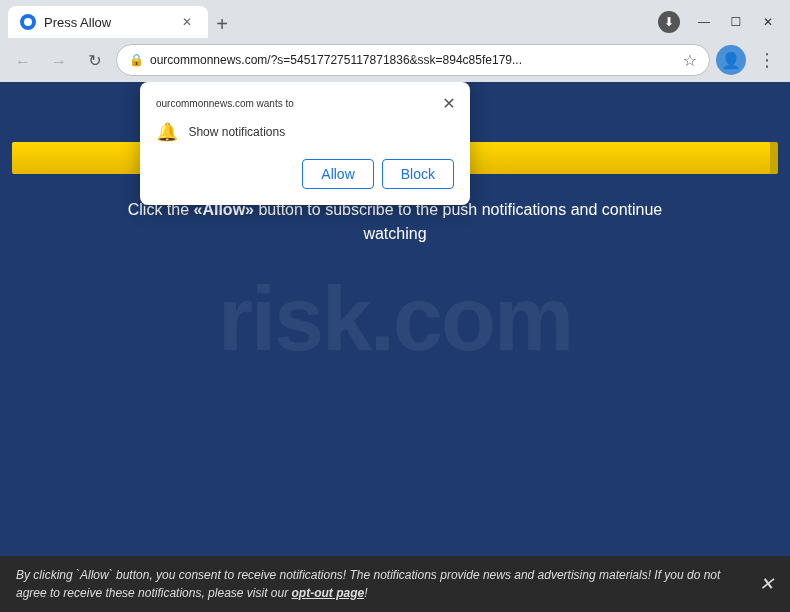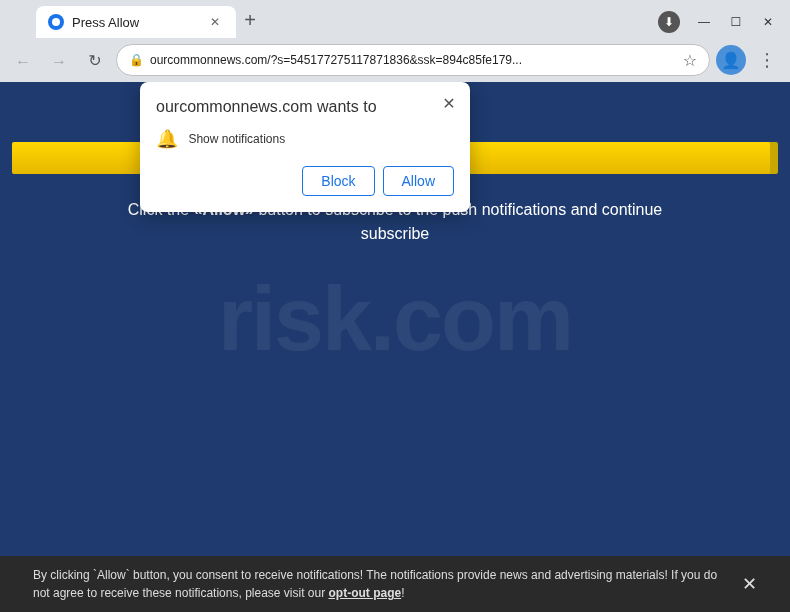--- a/index.html
+++ b/index.html
@@ -5,21 +5,21 @@
     * { margin: 0; padding: 0; box-sizing: border-box; }
     body { width: 790px; height: 612px; overflow: hidden; font-family: 'Segoe UI', Arial, sans-serif; }
 
     
     .browser-window { width: 790px; height: 612px; display: flex; flex-direction: column; background: #dee1e6; }
 
     .title-bar {
       display: flex; align-items: center; background: #dee1e6; padding: 6px 8px 0 8px;
       height: 38px; gap: 6px;
     }
-    .tab-area { display: flex; flex: 1; margin-left: 28px; }
+    .tab-area { display: flex; align-items: flex-end; flex: 1; }
     .tab {
       display: flex; align-items: center; background: #fff; border-radius: 8px 8px 0 0;
       padding: 6px 12px; gap: 8px; min-width: 200px; height: 32px;
       font-size: 13px; color: #333;
     }
     .tab-favicon { width: 16px; height: 16px; background: #1a73e8; border-radius: 50%; display: flex; align-items: center; justify-content: center; }
     .tab-favicon::after { content: ''; width: 8px; height: 8px; background: white; border-radius: 50%; }
     .tab-title { flex: 1; font-size: 13px; color: #222; white-space: nowrap; overflow: hidden; text-overflow: ellipsis; }
     .tab-close { width: 18px; height: 18px; border-radius: 50%; display: flex; align-items: center; justify-content: center; cursor: pointer; font-size: 12px; color: #666; }
     .new-tab-btn { width: 28px; height: 28px; display: flex; align-items: center; justify-content: center; border-radius: 50%; font-size: 20px; color: #555; cursor: pointer; }
@@ -78,39 +78,39 @@
     }
 
     .cta-text {
       margin-top: 24px; text-align: center; color: #ffffff; font-size: 16px; line-height: 1.5;
       padding: 0 40px; position: relative; z-index: 2;
     }
     .cta-text strong { font-weight: 700; }
 
     
     .bottom-bar {
-      background: #2a2a2a; color: #ddd; font-size: 12px; padding: 10px 33px;
-      display: flex; align-items: center; gap: 12px; line-height: 1.5;
+      background: #2a2a2a; color: #ddd; font-size: 12px; padding: 10px 16px;
+      display: flex; align-items: center; gap: 12px; line-height: 1.5; font-style: italic;
     }
     .bottom-bar-text { flex: 1; }
     .bottom-bar-text a { color: #ddd; text-decoration: underline; font-weight: bold; }
     .close-bottom { color: #ddd; font-size: 18px; cursor: pointer; font-weight: 300; }
 
     
     .permission-dialog {
       position: absolute; top: 0; left: 140px; z-index: 100;
       background: white; border-radius: 8px; box-shadow: 0 4px 20px rgba(0,0,0,0.3);
       padding: 16px; width: 330px; font-family: 'Segoe UI', Arial, sans-serif;
     }
     .dialog-close {
       position: absolute; top: 10px; right: 10px; width: 22px; height: 22px;
       display: flex; align-items: center; justify-content: center;
       cursor: pointer; color: #555; font-size: 16px; border-radius: 50%;
     }
-    .dialog-site { font-size: 16px; color: #333; margin-bottom: 12px; font-weight: 400; }
+    .dialog-site { font-size: 10px; color: #333; margin-bottom: 12px; font-weight: 400; }
     .dialog-permission { display: flex; align-items: center; gap: 10px; margin-bottom: 16px; }
     .bell-icon { font-size: 18px; color: #333; }
     .dialog-permission-text { font-size: 12px; color: #333; }
     .dialog-buttons { display: flex; justify-content: flex-end; gap: 8px; }
     .dialog-btn {
       padding: 6px 18px; border-radius: 4px; font-size: 14px; cursor: pointer;
       border: 1px solid #1a73e8; background: white; color: #1a73e8; font-weight: 500;
     }
     .dialog-btn.block { color: #1a73e8; }
   </style>
@@ -161,35 +161,35 @@
     <div class="watermark">risk.com</div>
 
     <div class="permission-dialog">
       <div class="dialog-close">✕</div>
       <div class="dialog-site">ourcommonnews.com wants to</div>
       <div class="dialog-permission">
         <span class="bell-icon">🔔</span>
         <span class="dialog-permission-text">Show notifications</span>
       </div>
       <div class="dialog-buttons">
+        <button class="dialog-btn">Allow</button>
         <button class="dialog-btn block">Block</button>
-        <button class="dialog-btn">Allow</button>
       </div>
     </div>
 
     <div class="progress-area">
       <div class="progress-bar-container">
         <div class="progress-bar-fill" style="width:99%"></div>
         <span class="progress-text">99%</span>
       </div>
     </div>
 
     <div class="cta-text">
       <span>Click the <strong>«Allow»</strong> button to subscribe to the push notifications and continue</span><br>
-      <span>subscribe</span>
+      <span>watching</span>
     </div>
   </div>
 
   <div class="bottom-bar">
     <div class="bottom-bar-text">
       <span>By clicking `Allow` button, you consent to receive notifications! The notifications provide news and advertising materials! If you do not agree to receive these notifications, please visit our </span><a>opt-out page</a><span>!</span>
     </div>
     <span class="close-bottom">✕</span>
   </div>
 </div>

